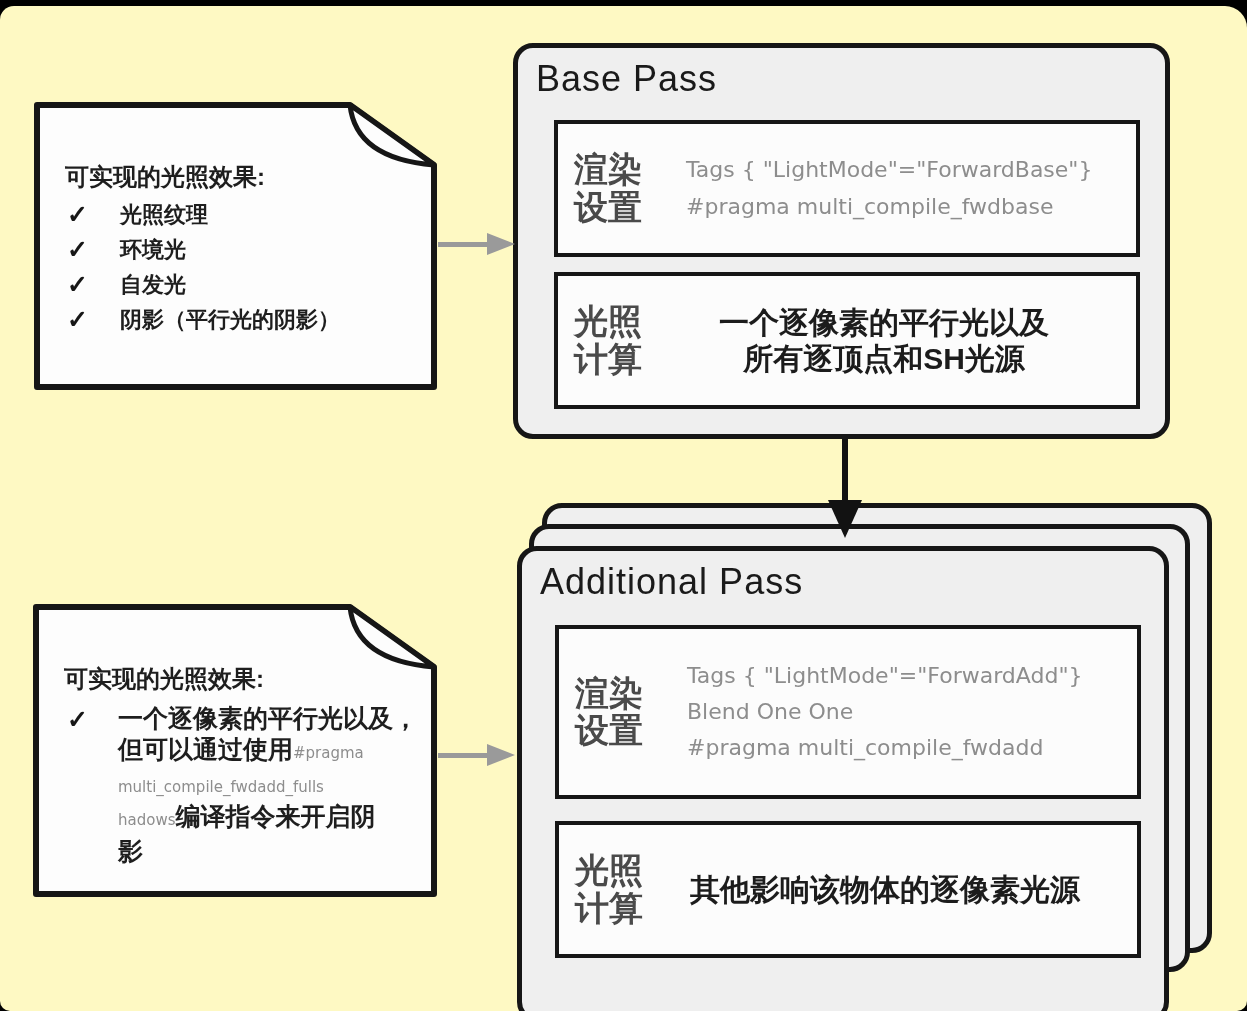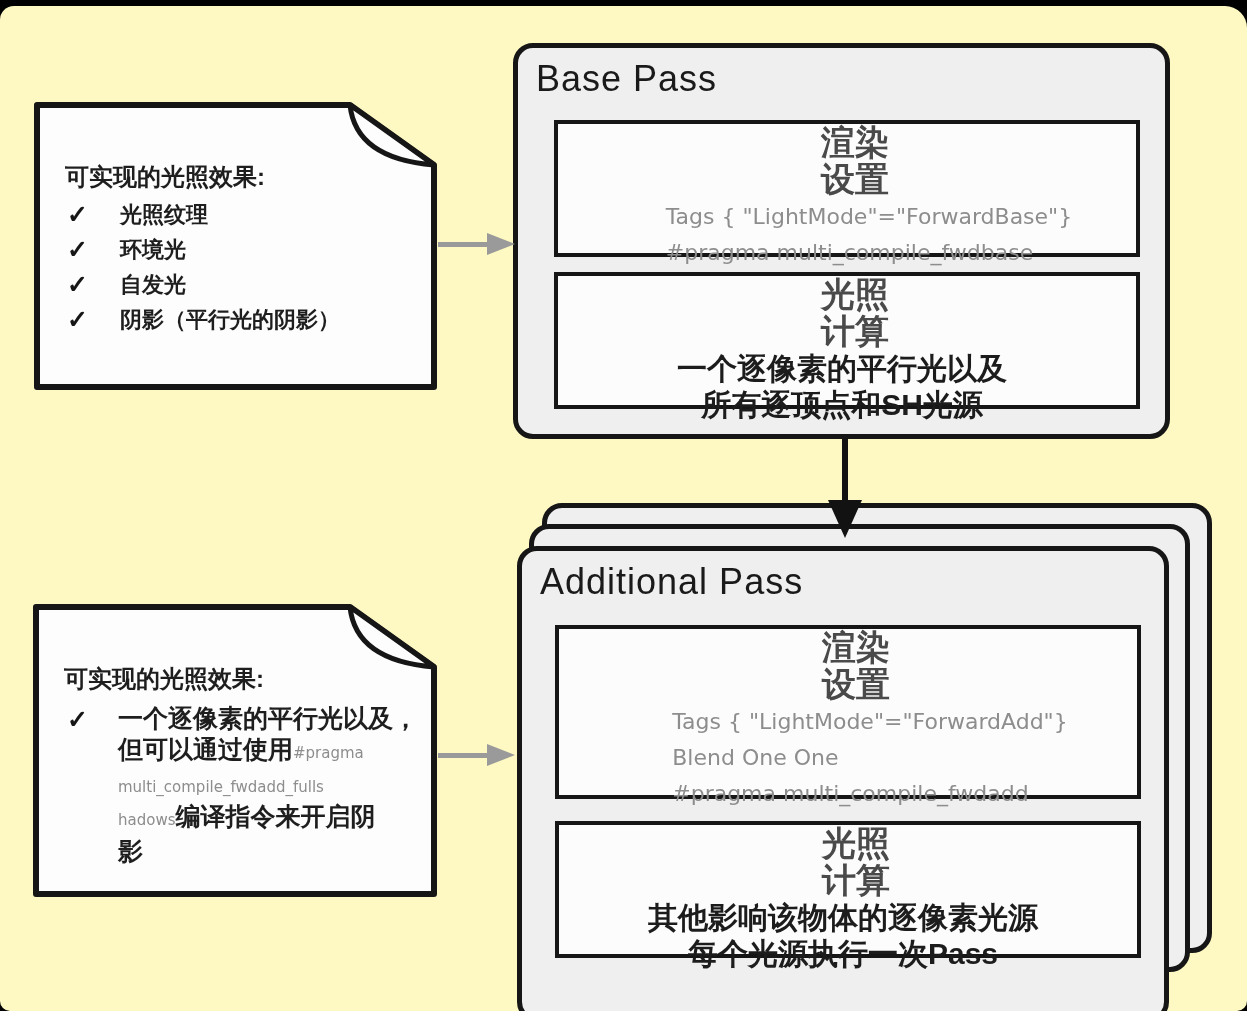--- a/index.html
+++ b/index.html
@@ -20,21 +20,21 @@
   .bn-item{position:absolute;left:35px;top:100px;display:flex;}
   .bn-check{width:51px;font-size:25px;font-weight:700;color:#161616;padding-top:2px;}
   .bn-text{width:316px;}
   .bn-line{font-size:25px;font-weight:700;color:#1e1e1e;line-height:31px;}
   .bn-code{font-size:15px;font-weight:400;color:#8d8d8d;font-family:"DejaVu Sans",sans-serif;}
 
   
   .panel{position:absolute;background:#efefef;border:5px solid #161616;border-radius:20px;box-sizing:border-box;}
   .panel-title{position:absolute;left:18px;top:10px;font-size:36px;color:#1a1a1a;letter-spacing:1px;}
   .sub-box{position:absolute;background:#fcfcfc;border:4px solid #161616;box-sizing:border-box;
-           display:flex;align-items:center;flex-direction:column;}
+           display:flex;align-items:center;}
   .sub-label{margin-left:16px;font-size:34px;font-weight:700;color:#4a4a4a;line-height:1.1;flex:0 0 auto;}
   .code-lines{margin-left:44px;color:#8d8d8d;font-size:22px;line-height:1.65;
               font-family:"DejaVu Sans",sans-serif;white-space:nowrap;}
   .light-text{flex:1;text-align:center;font-size:30px;font-weight:700;color:#1c1c1c;line-height:1.2;
               margin-right:10px;}
 
   
   .h-arrow-shaft{position:absolute;width:50px;height:5px;background:#9a9a9a;}
   .h-arrow-head{position:absolute;width:0;height:0;border-top:11px solid transparent;
                 border-bottom:11px solid transparent;border-left:28px solid #9a9a9a;}
@@ -92,21 +92,20 @@
         <div>#pragma multi_compile_fwdadd</div>
       </div>
     </div>
     <div class="sub-box" style="left:33px;top:270px;width:586px;height:137px;">
       <div class="sub-label">
         <div>光照</div>
         <div>计算</div>
       </div>
       <div class="light-text">
         <div>其他影响该物体的逐像素光源</div>
-        <div>每个光源执行一次Pass</div>
       </div>
     </div>
   </div>
 
   <div class="note" style="left:33px;top:95px;width:405px;height:290px;">
     <svg width="405" height="290" viewBox="0 0 405 290">
       <path d="M4,4 L317,4 L401,64 L401,286 L4,286 Z" fill="#fdfdfd" stroke="#161616" stroke-width="6" stroke-linejoin="round"></path>
       <path d="M317,4 C321,42 352,60 401,64 L317,4 Z" fill="#fdfdfd" stroke="#161616" stroke-width="5" stroke-linejoin="round"></path>
     </svg>
     <div class="note-title">可实现的光照效果:</div>

